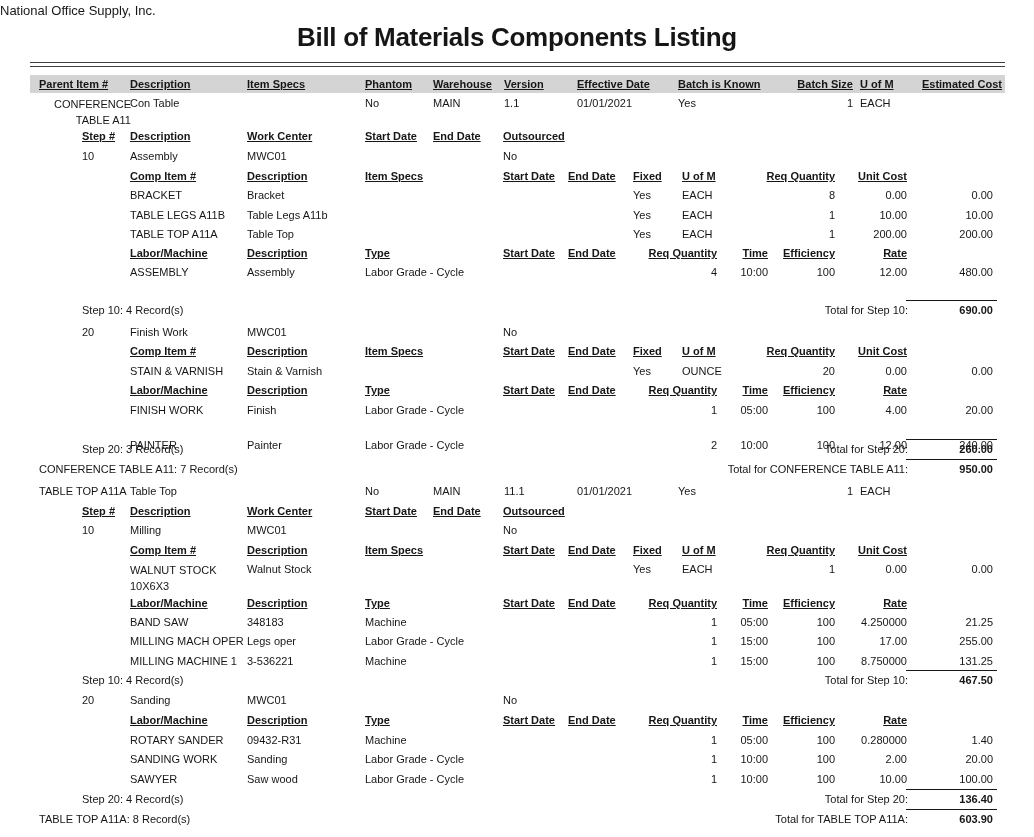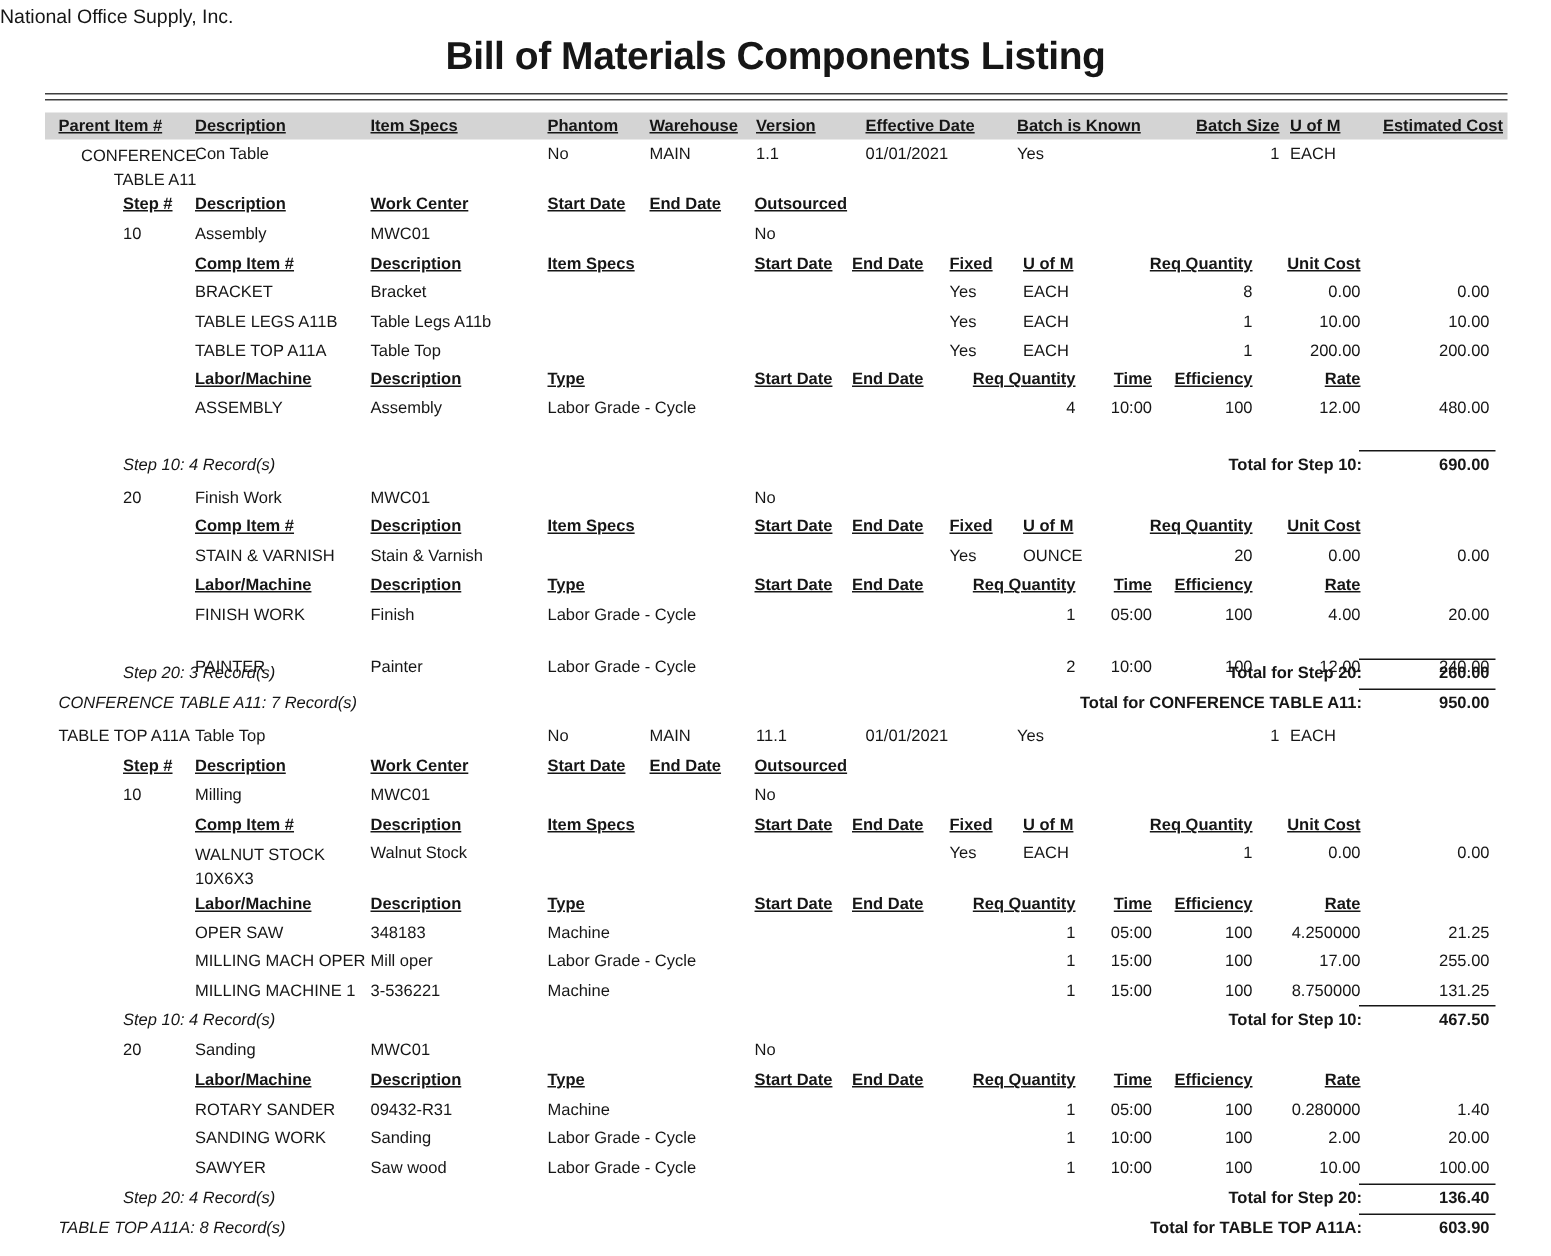--- a/index.html
+++ b/index.html
@@ -9,36 +9,36 @@
     -webkit-font-smoothing:antialiased;
   }
   .page{position:absolute;inset:0;background:#ffffff;}
   .company{position:absolute;top:3px;left:0;width:1034px;text-align:left;font-size:13px;}
   .title{position:absolute;top:22px;left:0;width:1034px;text-align:center;font-size:26px;font-weight:bold;letter-spacing:-0.3px;}
   .dline{position:absolute;top:62px;left:30px;width:975px;height:3px;border-top:1px solid #3f3f3f;border-bottom:1px solid #3f3f3f;}
   .band{position:absolute;top:75px;left:30px;width:975px;height:18px;background:#d4d4d4;}
   .row{position:absolute;left:0;width:1034px;height:18px;}
   .cell{position:absolute;top:0;white-space:nowrap;line-height:14px;}
   .h{font-weight:bold;text-decoration:underline;}
-  .it{font-style:italic;}
+  .it{}
   .wP{width:92px;white-space:normal;line-height:16px;text-align:right;}
   .wC{width:100px;white-space:normal;line-height:16px;}
   
   .pA{left:39px}.pB{left:130px}.pC{left:247px}.pD{left:365px}.pE{left:433px}.pF{left:504px}
   .pG{left:577px}.pH{left:678px}.pI{right:181px}.pJ{left:860px}.pK{right:32px}
   
   .sA{left:82px}.sB{left:130px}.sC{left:247px}.sD{left:365px}.sE{left:433px}.sF{left:503px}
   
   .cA{left:130px}.cB{left:247px}.cC{left:365px}.cD{left:503px}.cE{left:568px}
   .cF{left:633px}.cG{left:682px}.cH{right:199px}.cI{right:127px}.cJ{right:41px}
   
   .lA{left:130px}.lB{left:247px}.lC{left:365px}.lD{left:503px}.lE{left:568px}
   .lF{right:317px}.lG{right:266px}.lH{right:199px}.lI{right:127px}.lJ{right:41px}
   
-  .tA{left:82px}.tA2{left:39px}.tL{right:126px;font-weight:bold}.tV{right:41px;font-weight:bold}
+  .tA{left:82px}.tA2{left:39px}.tL{right:126px;font-weight:normal}.tV{right:41px;font-weight:bold}
   .oline{position:absolute;top:-3px;left:906px;width:91px;border-top:1px solid #161616;height:0;}
 </style>
 </head>
 <body>
 
 <div class="page">
 
   <div class="company">National Office Supply, Inc.</div>
   <div class="title">Bill of Materials Components Listing</div>
   <div class="dline"></div>
@@ -291,33 +291,33 @@
     <span class="cell h lC">Type</span>
     <span class="cell h lD">Start Date</span>
     <span class="cell h lE">End Date</span>
     <span class="cell h lF">Req Quantity</span>
     <span class="cell h lG">Time</span>
     <span class="cell h lH">Efficiency</span>
     <span class="cell h lI">Rate</span>
   </div>
 
   <div class="row" style="top:615px">
-    <span class="cell lA">OPER SAW</span>
+    <span class="cell lA">BAND SAW</span>
     <span class="cell lB">348183</span>
     <span class="cell lC">Machine</span>
     <span class="cell lF">1</span>
     <span class="cell lG">05:00</span>
     <span class="cell lH">100</span>
     <span class="cell lI">4.250000</span>
     <span class="cell lJ">21.25</span>
   </div>
 
   <div class="row" style="top:634px">
     <span class="cell lA">MILLING MACH OPER</span>
-    <span class="cell lB">Mill oper</span>
+    <span class="cell lB">Legs oper</span>
     <span class="cell lC">Labor Grade - Cycle</span>
     <span class="cell lF">1</span>
     <span class="cell lG">15:00</span>
     <span class="cell lH">100</span>
     <span class="cell lI">17.00</span>
     <span class="cell lJ">255.00</span>
   </div>
 
   <div class="row" style="top:654px">
     <span class="cell lA">MILLING MACHINE 1</span>

